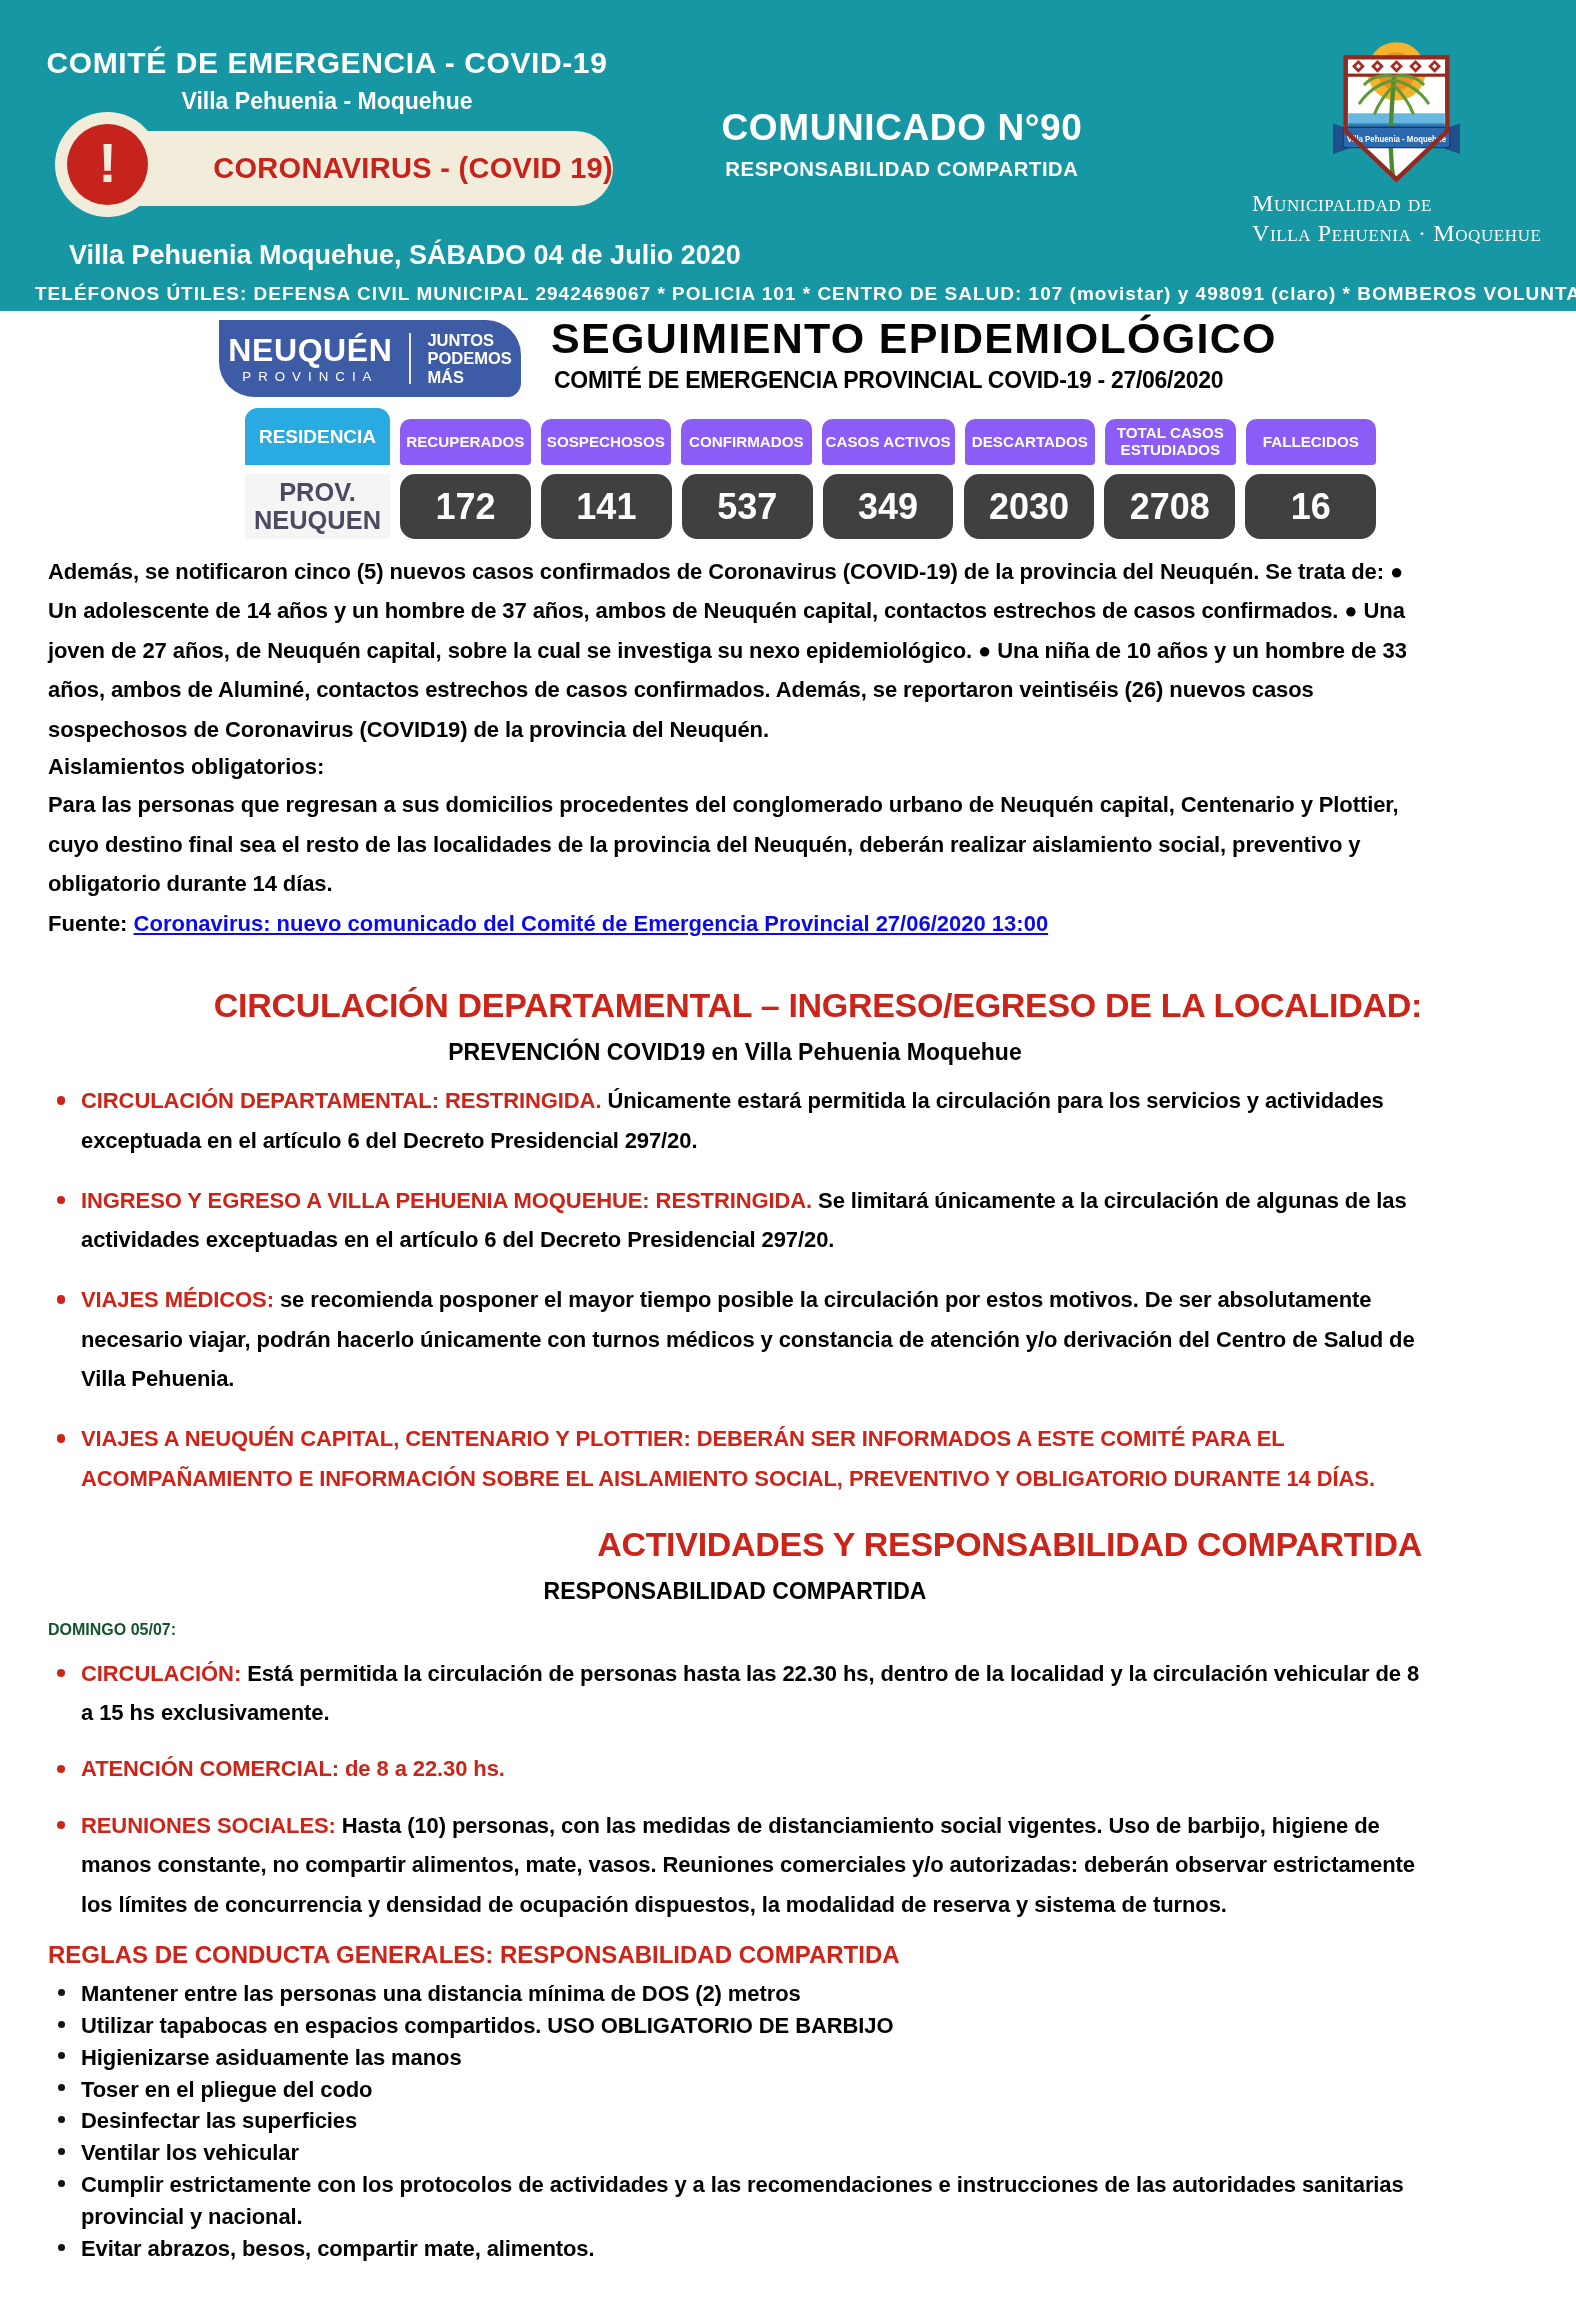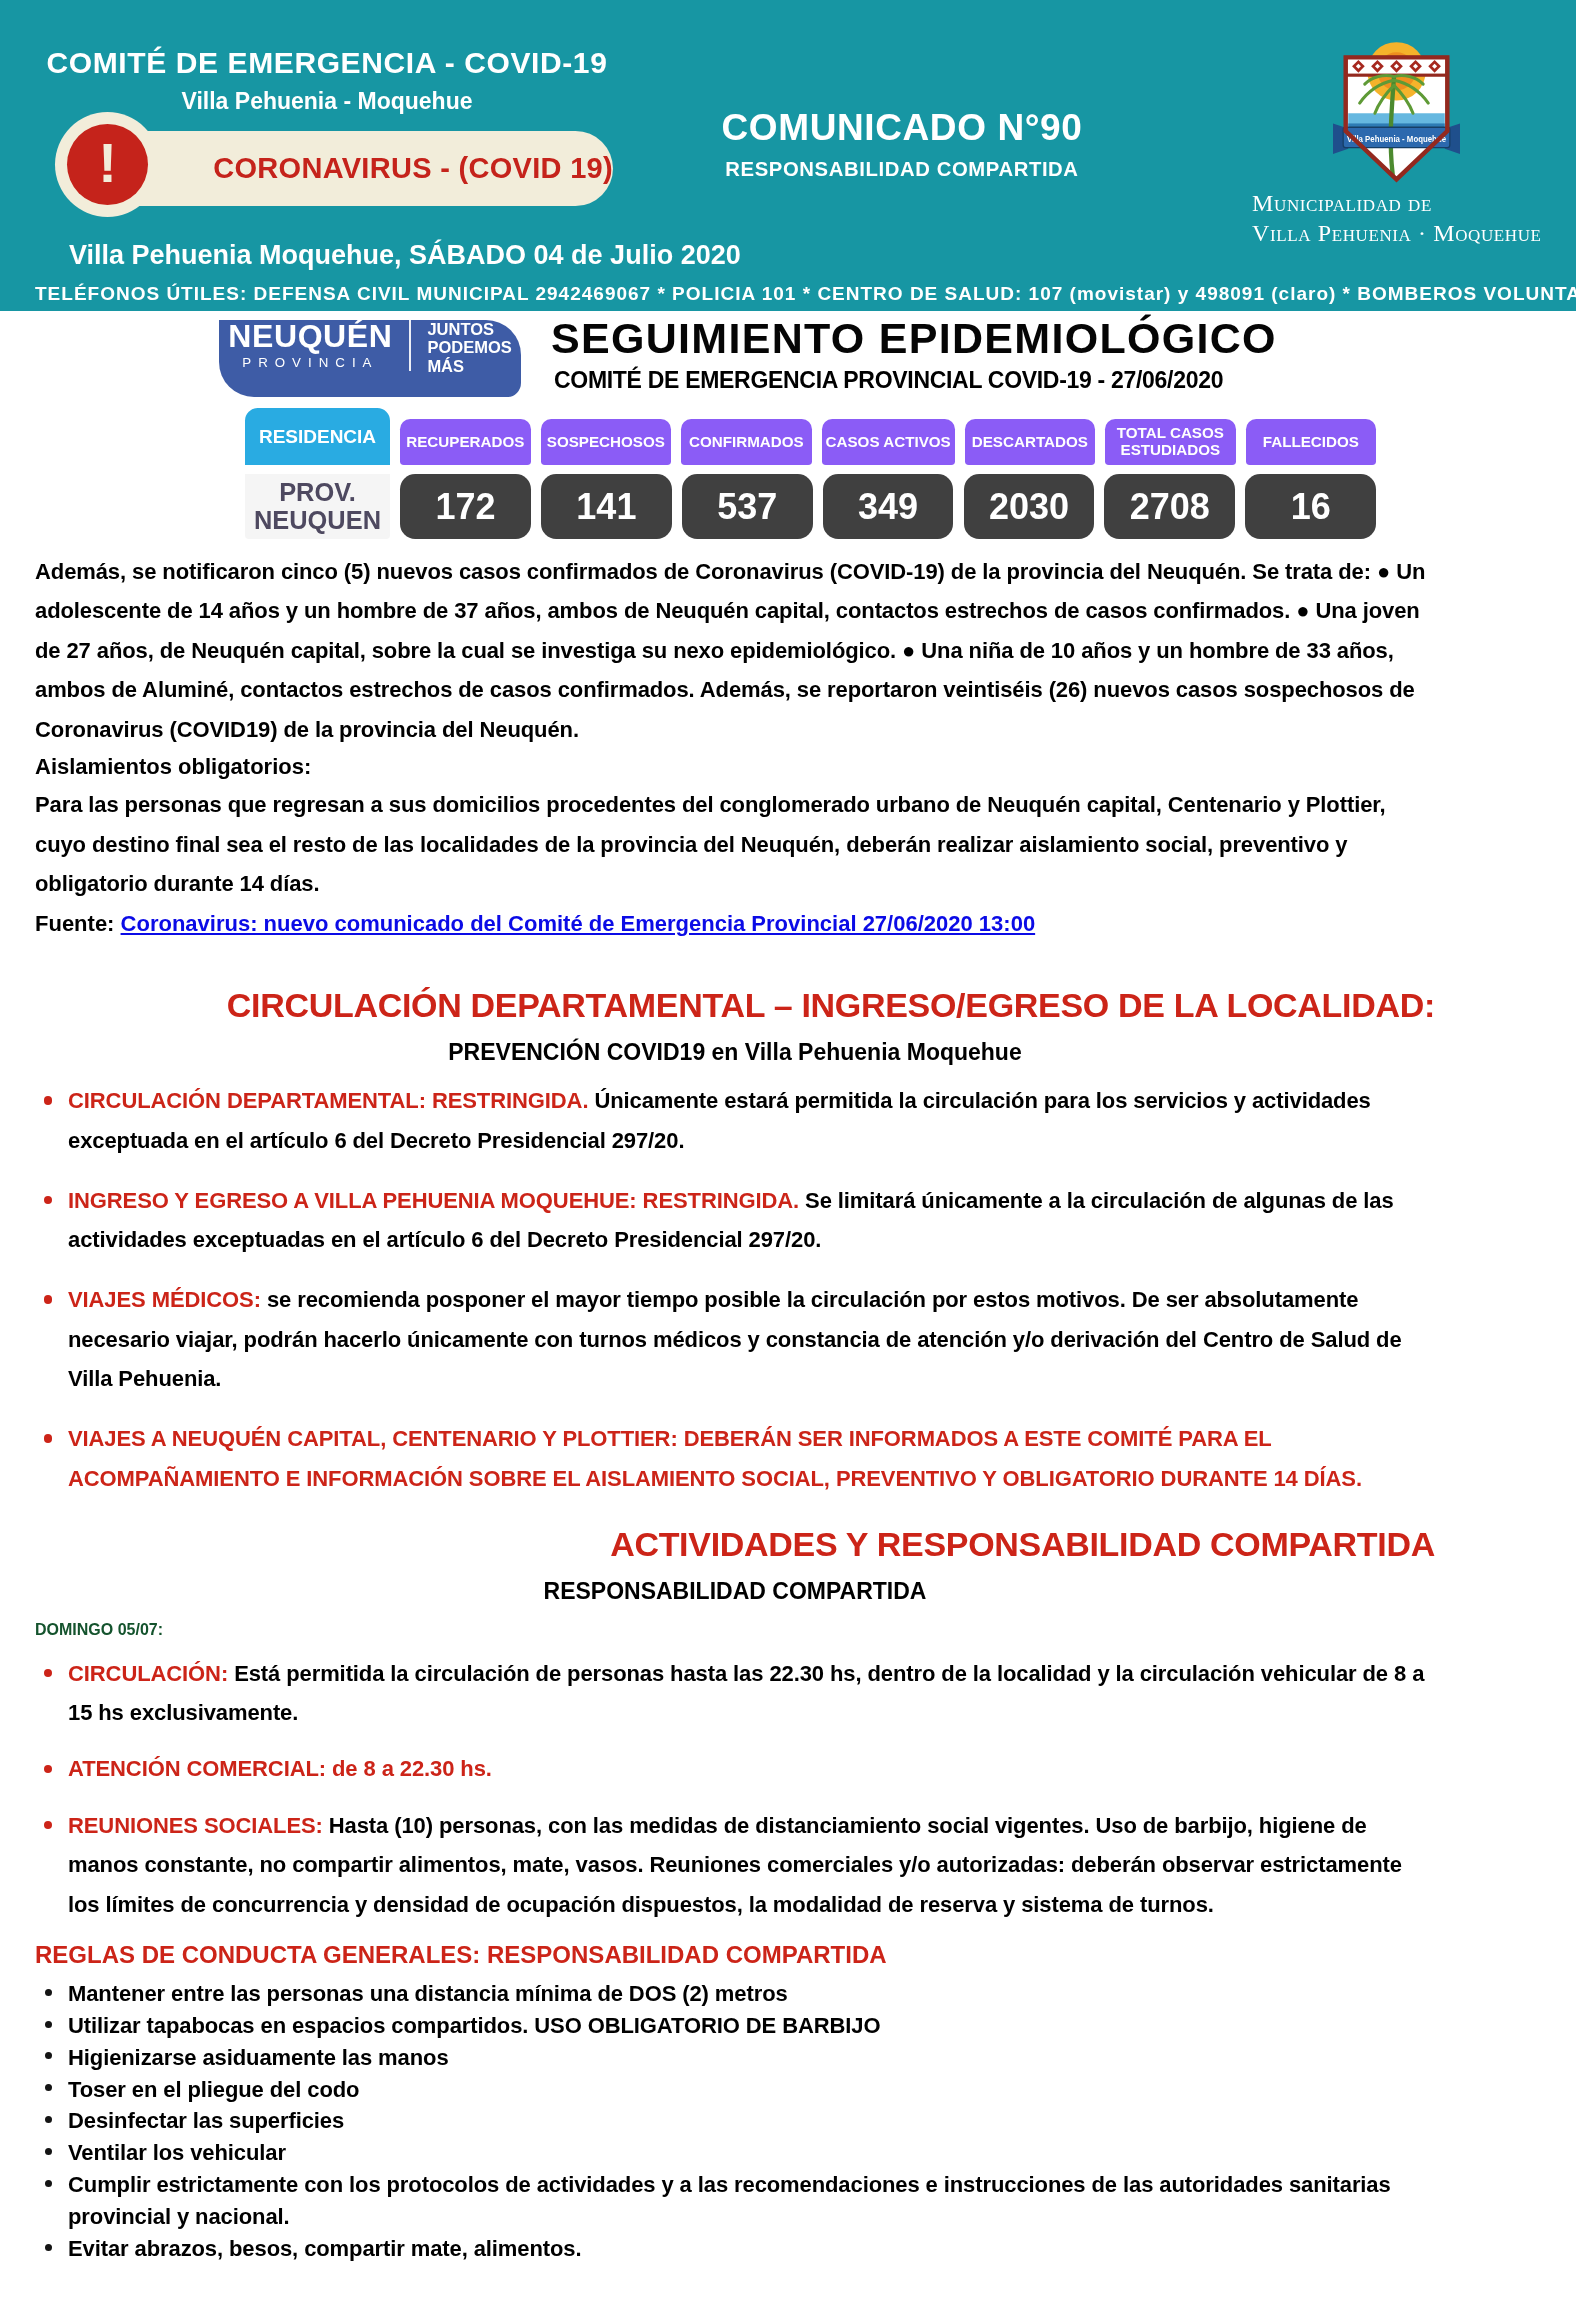--- a/index.html
+++ b/index.html
@@ -25,21 +25,21 @@
   .comunicado-sub{margin-top:9px;font-size:20.3px;font-weight:700;letter-spacing:0.6px;}
   .muni{position:absolute;right:15.2px;top:37px;width:330px;display:flex;flex-direction:column;align-items:center;}
   .shield{width:127px;height:150px;}
   .muni-caption{margin-top:1px;font-family:"Liberation Serif",serif;font-variant:small-caps;
                 font-size:24px;line-height:1.25;text-align:left;letter-spacing:0.6px;}
   .date-line{position:absolute;left:69px;top:240px;font-size:27px;font-weight:700;}
   .phones{position:absolute;left:35px;top:283px;width:1525px;font-size:19px;font-weight:700;letter-spacing:1px;white-space:nowrap;}
   
   .epi{position:absolute;left:0;top:311px;width:1577px;height:224px;background:#fff;}
   .nq{position:absolute;left:219px;top:9px;width:302px;height:77px;background:#3E5CA6;
-      border-radius:0 35px 14px 35px;display:flex;align-items:flex-start;justify-content:center;gap:16.5px;color:#fff;}
+      border-radius:0 35px 14px 35px;display:flex;align-items:center;justify-content:center;gap:16.5px;color:#fff;}
   .nq-name{font-size:32px;font-weight:800;letter-spacing:0.6px;line-height:1;}
   .nq-prov{font-size:13.3px;letter-spacing:7px;margin-top:3.8px;font-weight:400;line-height:1;}
   .nq-div{width:1.9px;height:51px;background:#fff;opacity:.9;}
   .nq-slogan{font-size:16.5px;font-weight:800;line-height:1.12;text-align:left;}
   .epi-title{position:absolute;left:551px;top:2.5px;font-size:43px;font-weight:800;
              letter-spacing:1.3px;color:#050505;}
   .epi-sub{position:absolute;left:554px;top:56px;font-size:23px;font-weight:700;letter-spacing:-0.3px;}
   .etable{position:absolute;left:245px;top:97px;width:1131px;}
   .hrow{display:flex;gap:10.2px;align-items:flex-end;}
   .res-cell{width:145px;height:57px;background:#29ABE2;border-radius:12.7px 12.7px 0 0;
@@ -48,21 +48,21 @@
          display:flex;align-items:center;justify-content:center;text-align:center;color:#fff;
          font-weight:700;font-size:15.2px;line-height:1.1;padding:2.5px 3.8px;box-sizing:border-box;white-space:nowrap;}
   .hcell.two-line{white-space:normal;}
   .vrow{display:flex;gap:10.2px;margin-top:9px;}
   .vlabel{width:145px;background:#F5F5F5;color:#4E4960;display:flex;flex-direction:column;
           align-items:center;justify-content:center;font-weight:800;font-size:25.4px;line-height:1.08;
           border-radius:0 0 3.8px 3.8px;}
   .vcell{flex:1;height:65px;background:#404040;border-radius:15.2px;display:flex;align-items:center;
          justify-content:center;color:#fff;font-size:36px;font-weight:800;}
   
-  .content{position:absolute;left:0;top:535px;width:1470px;padding:0 35px;box-sizing:border-box;}
+  .content{position:absolute;left:0;top:535px;width:1470px;padding:0 48px;box-sizing:border-box;}
   .p{font-size:22px;font-weight:700;line-height:1.8;letter-spacing:-0.1px;margin:16.5px 0 0;}
   .aisl{font-size:22px;font-weight:800;line-height:1.62;margin:0;}
   .p2{font-size:22px;font-weight:700;line-height:1.8;letter-spacing:-0.1px;margin:0;}
   .fuente{font-size:22px;font-weight:800;line-height:1.62;margin:2.5px 0 0;}
   .link{color:#0B0BE6;text-decoration:underline;cursor:pointer;}
   .h-red{color:#CC2418;text-align:right;font-size:34px;font-weight:800;letter-spacing:-0.3px;margin:44px 0 0;}
   .h-red.second{margin-top:27px;}
   .center-sub{text-align:center;font-size:23px;font-weight:700;margin:14px 0 0;}
   .rlist{list-style:none;margin:15.2px 0 0;padding:0;}
   .rlist li{position:relative;padding-left:33px;font-size:22px;font-weight:700;line-height:1.8;

